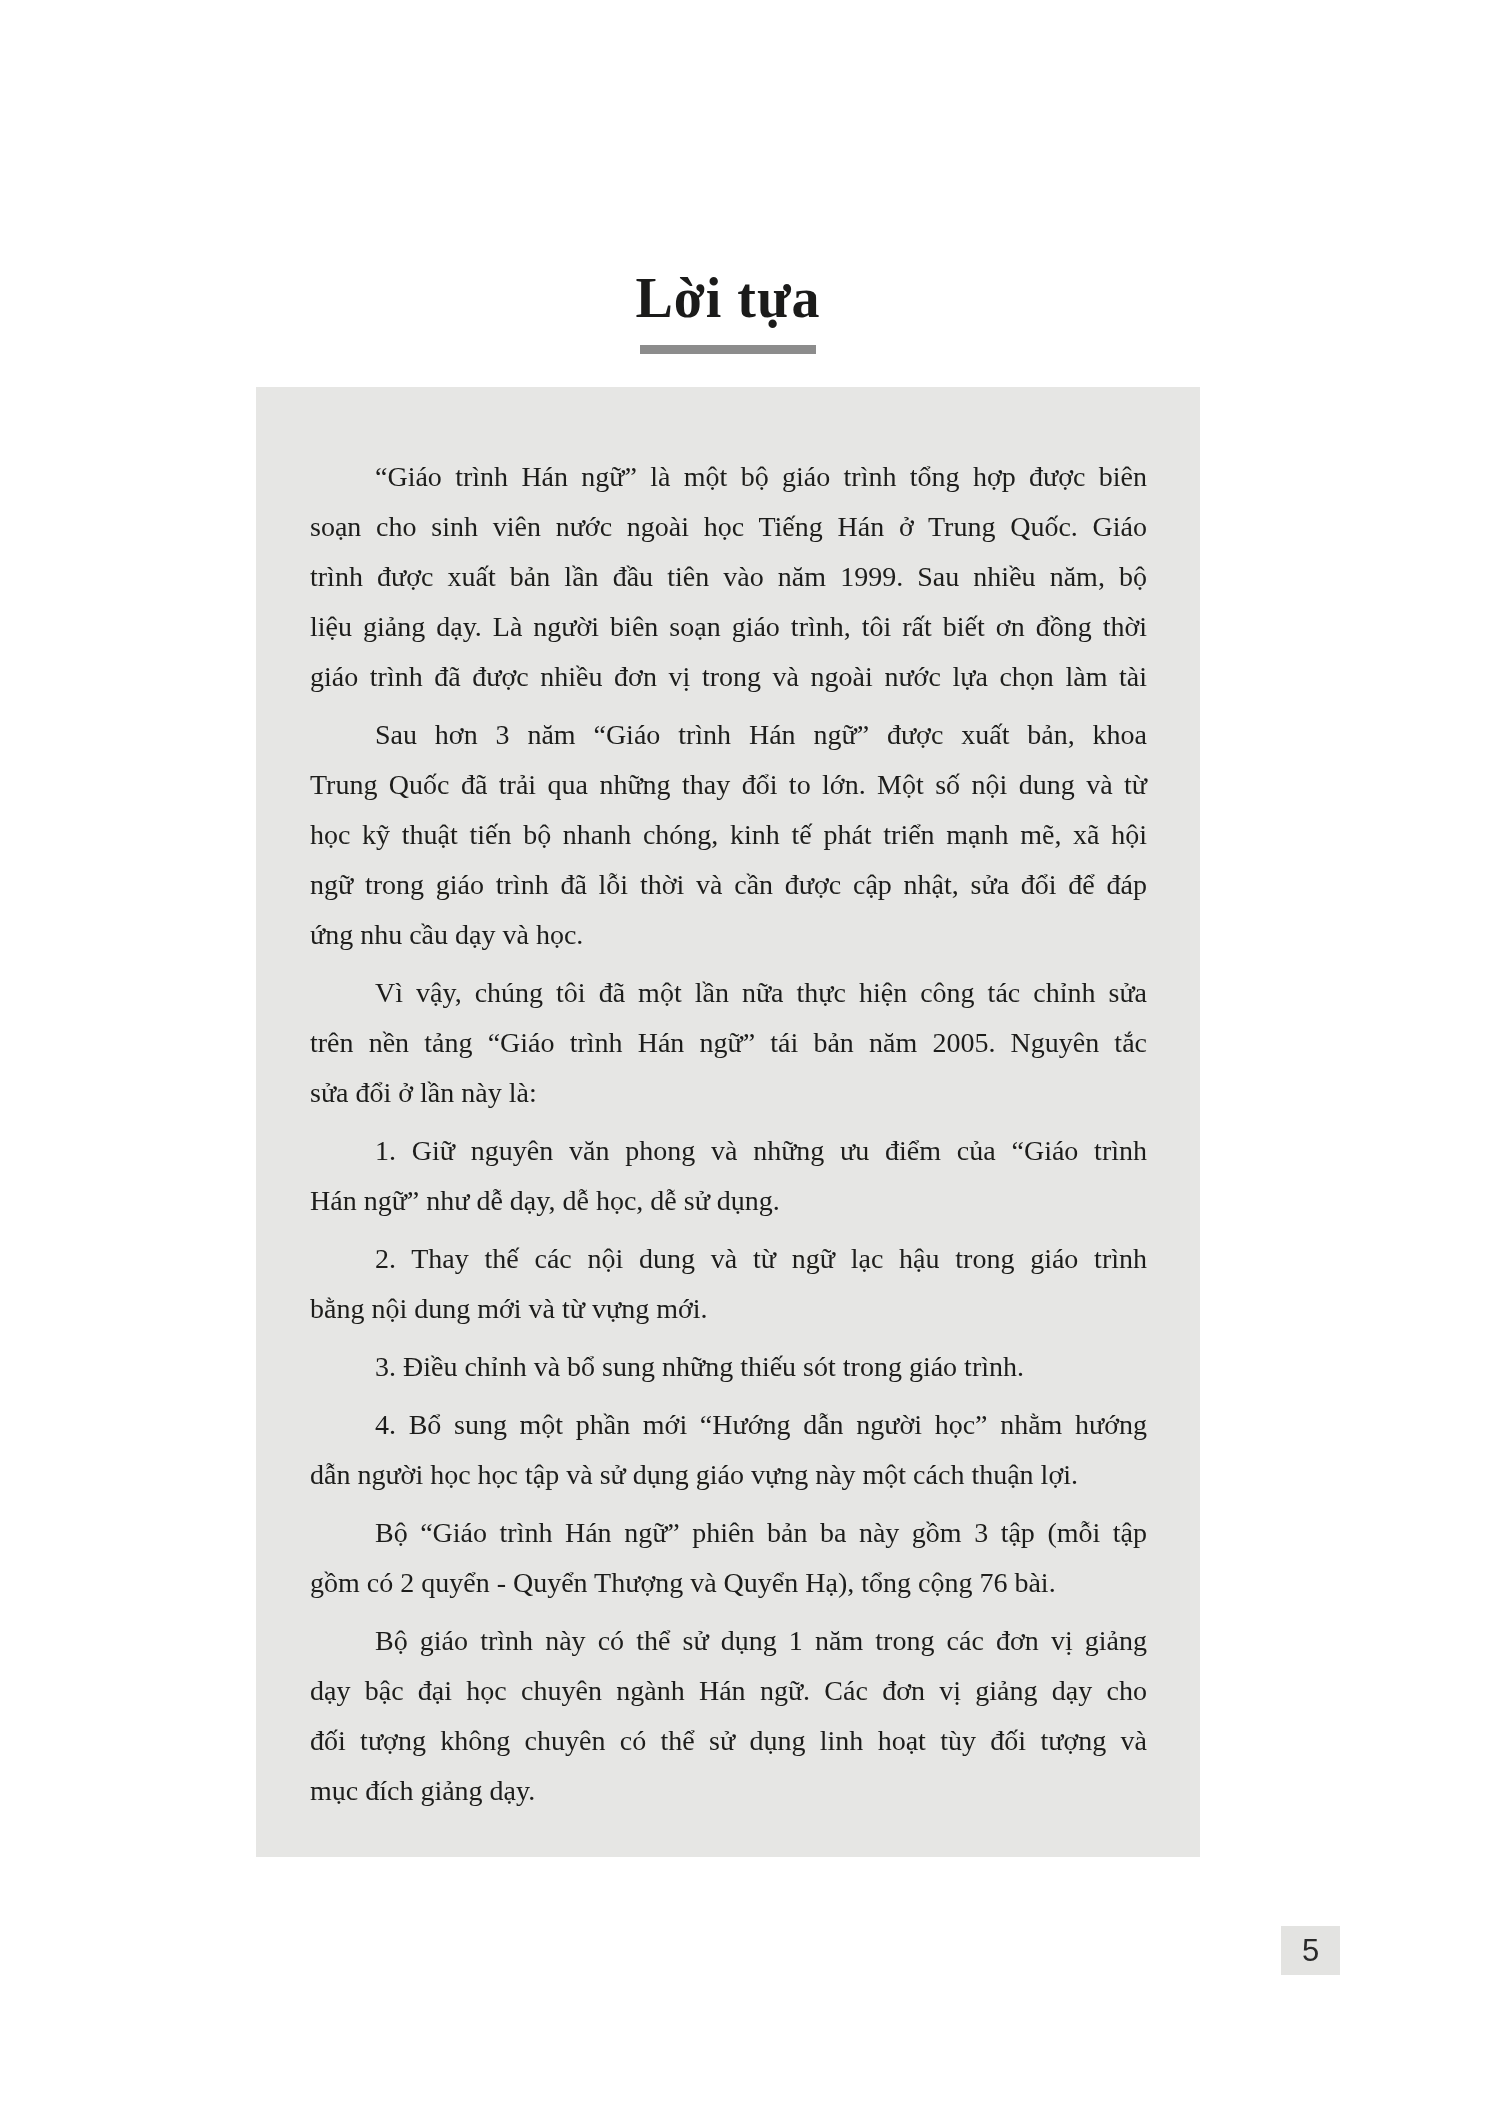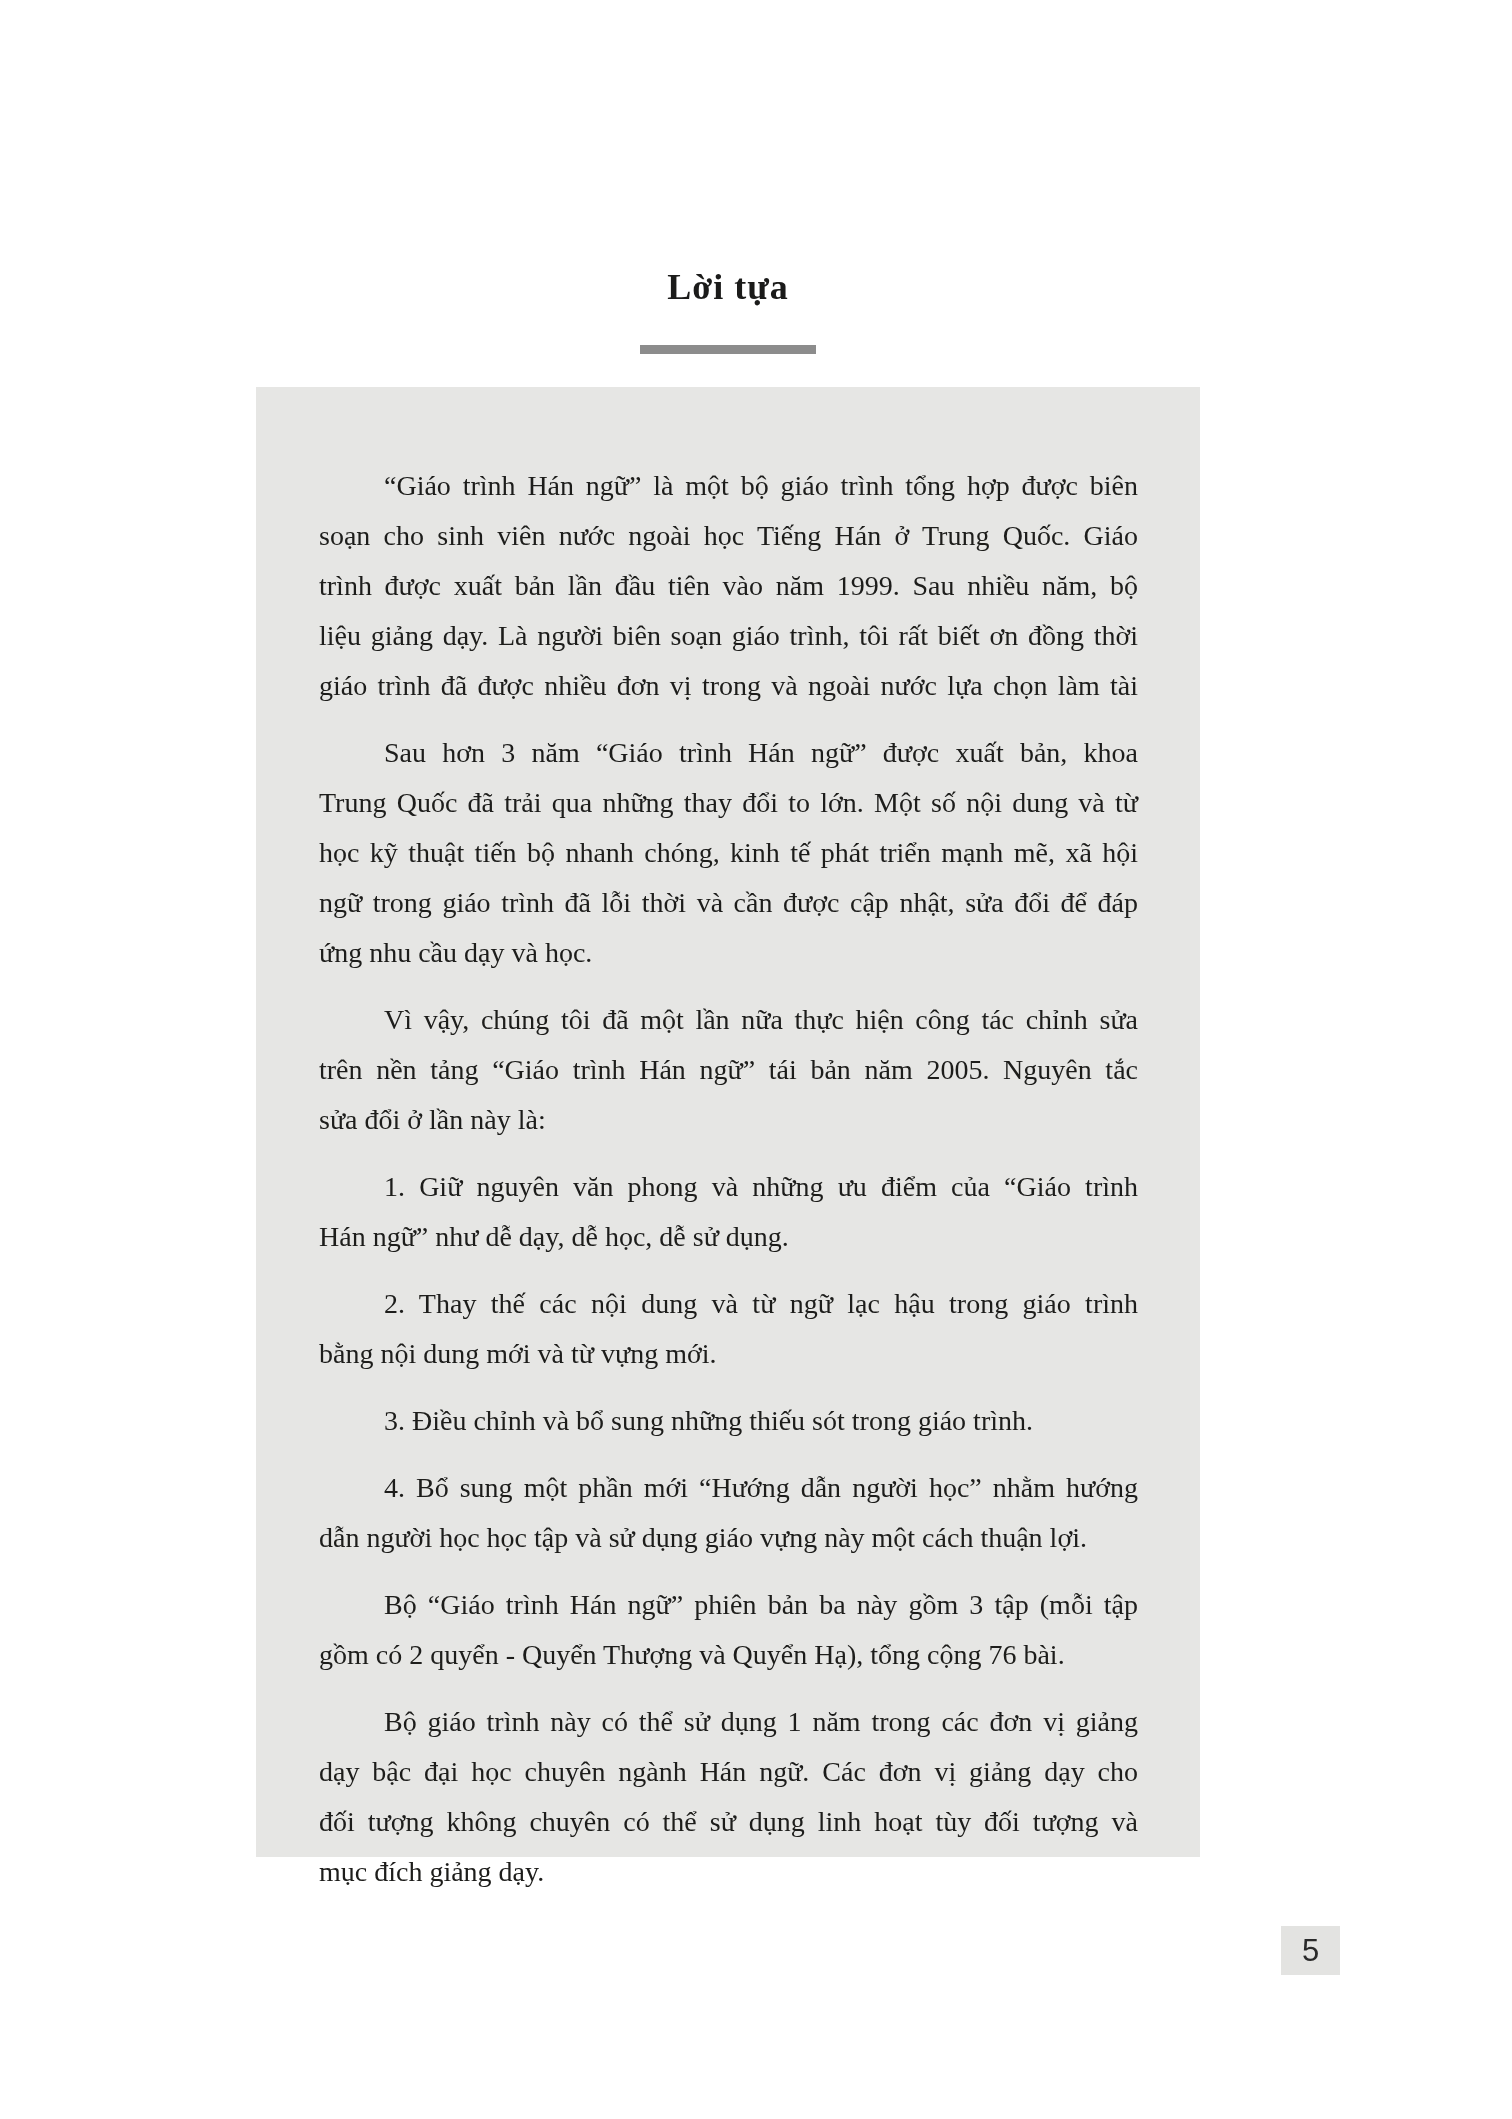--- a/index.html
+++ b/index.html
@@ -10,21 +10,21 @@
     background:#ffffff;
     font-family:"Liberation Serif", serif;
     overflow:hidden;
   }
   .page-title{
     position:absolute;
     left:256px;
     top:266px;
     width:944px;
     text-align:center;
-    font-size:36px;
+    font-size:56px;
     font-weight:bold;
     color:#1b1b1a;
     letter-spacing:1px;
   }
   .title-rule{
     position:absolute;
     left:640px;
     top:345px;
     width:176px;
     height:9px;
@@ -33,21 +33,21 @@
   .preface-box{
     position:absolute;
     left:256px;
     top:387px;
     width:944px;
     height:1470px;
     background:#e6e6e4;
     box-sizing:border-box;
     padding:57px 45px 50px 46px;
   }
-  .para{margin:17px;padding:0;}
+  .para{margin:8px;padding:0;}
   .line{
     font-size:28px;
     line-height:50px;
     color:#1d1d1b;
     text-align:justify;
     text-align-last:justify;
     white-space:normal;
   }
   .line.first{ text-indent:65px; }
   .line.last{ text-align-last:left; }

